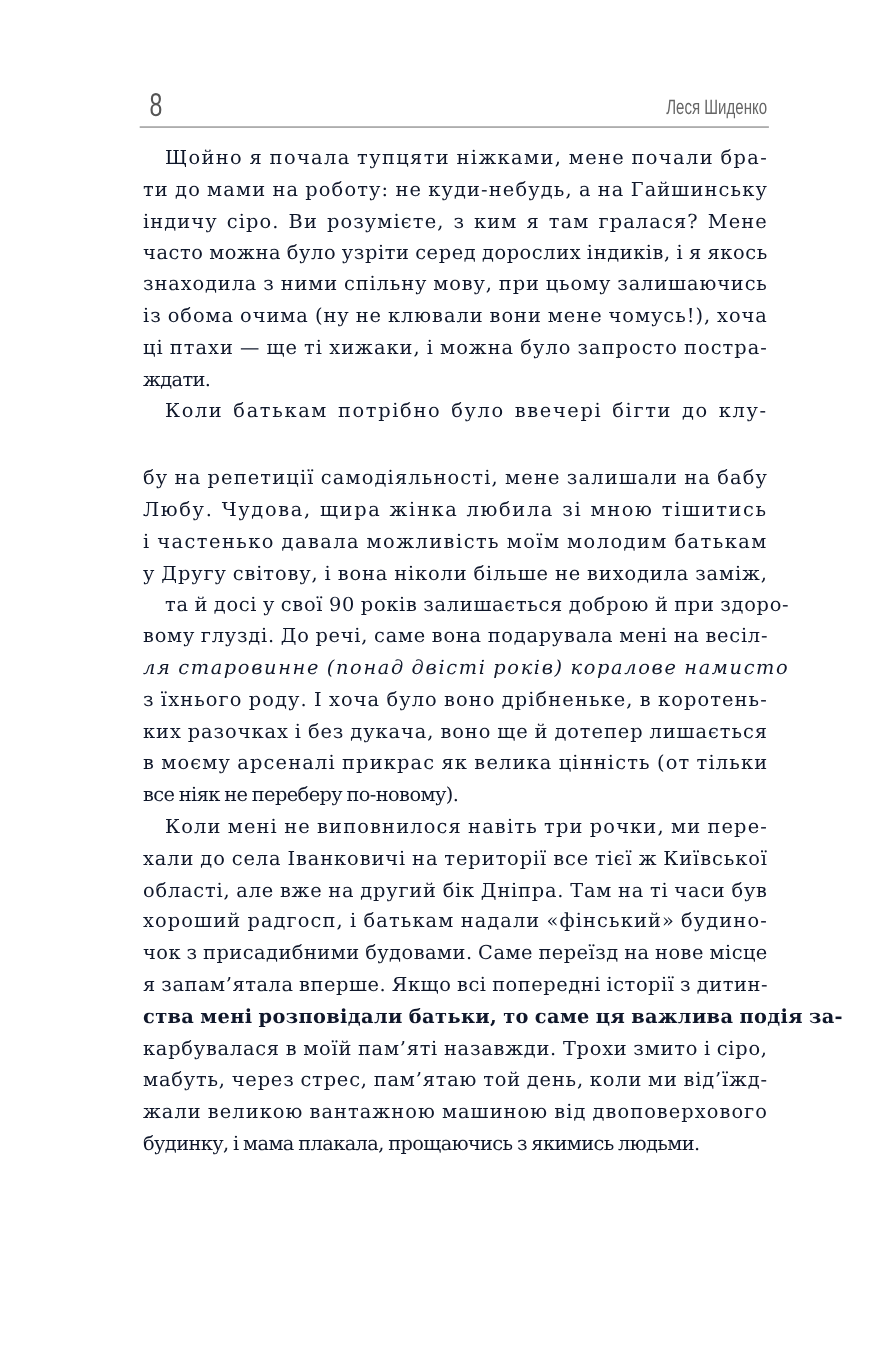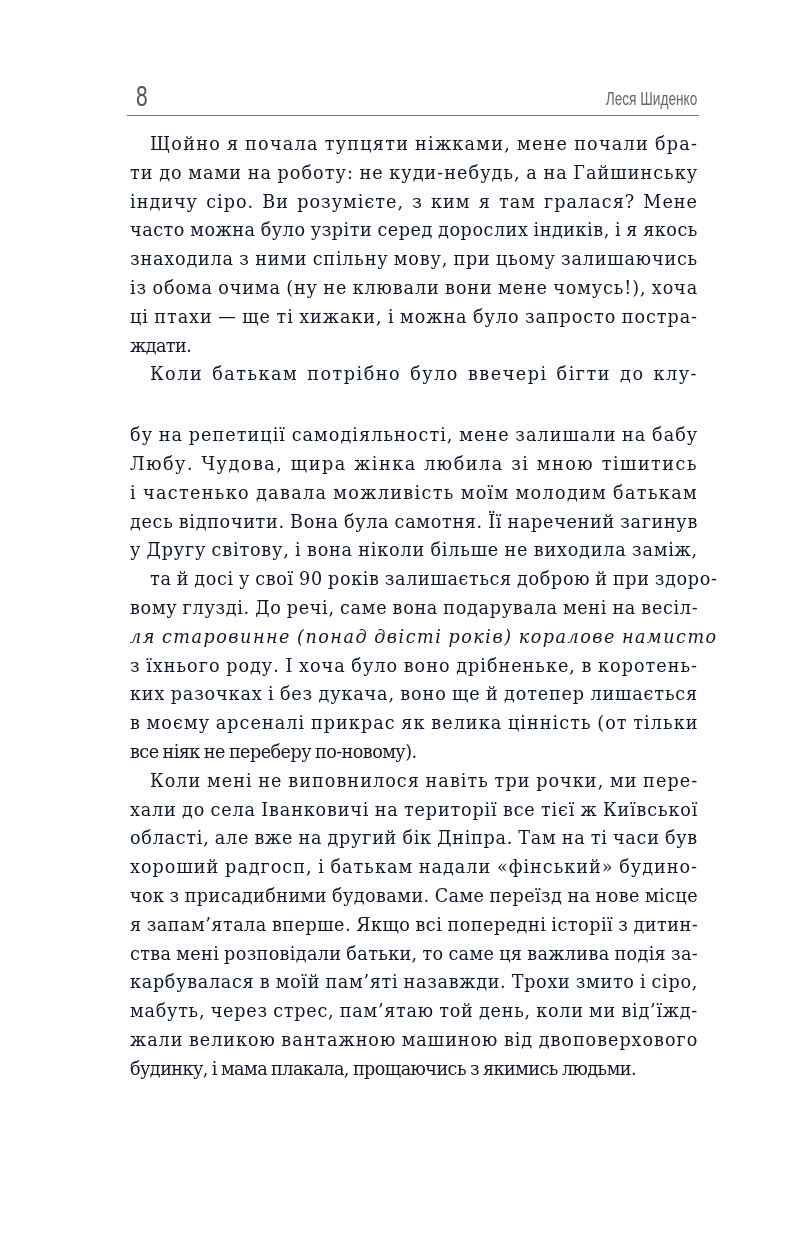--- a/index.html
+++ b/index.html
@@ -46,37 +46,36 @@
         <span class="line cond" style="display: block; text-align: justify; text-align-last: justify; letter-spacing: 0.815385px;">знаходила з ними спільну мову, при цьому залишаючись</span>
         <span class="line cond" style="display: block; text-align: justify; text-align-last: justify; letter-spacing: 0.875926px;">із обома очима (ну не клювали вони мене чомусь!), хоча</span>
         <span class="line cond" style="display: block; text-align: justify; text-align-last: justify; letter-spacing: 0.931481px;">ці птахи — ще ті хижаки, і можна було запросто постра-</span>
         <span class="line cond last" style="display: block; text-align: left; text-align-last: left; letter-spacing: -0.55px;">ждати.</span>
       </div>
       <div>
         <span class="line cond indent" style="display: block; text-align: justify; text-align-last: justify; letter-spacing: 1.5px;">Коли батькам потрібно було ввечері бігти до клу-</span>
         <span class="line cond" style="display: block; text-align: justify; text-align-last: justify; letter-spacing: 1.05377px; margin-top: 32px;">бу на репетиції самодіяльності, мене залишали на бабу</span>
         <span class="line cond" style="display: block; text-align: justify; text-align-last: justify; letter-spacing: 1.5px;">Любу. Чудова, щира жінка любила зі мною тішитись</span>
         <span class="line cond" style="display: block; text-align: justify; text-align-last: justify; letter-spacing: 1.33px;">і частенько давала можливість моїм молодим батькам</span>
-        <span class="line cond" style="display: block; text-align: justify; text-align-last: justify; letter-spacing: 0.686364px;">десь відпочити. Вона була самотня. Її наречений загинув</span>
         <span class="line cond" style="display: block; text-align: justify; text-align-last: justify; letter-spacing: 0.807143px;">у Другу світову, і вона ніколи більше не виходила заміж,</span>
         <span class="line cond" style="display: block; text-align: justify; text-align-last: justify; letter-spacing: 0.642982px; margin-left: 20px;">та й досі у свої 90 років залишається доброю й при здоро-</span>
         <span class="line cond" style="display: block; text-align: justify; text-align-last: justify; letter-spacing: 0.695614px;">вому глузді. До речі, саме вона подарувала мені на весіл-</span>
         <span class="line cond" style="display: block; text-align: justify; text-align-last: justify; letter-spacing: 1.5px; font-style: italic;">ля старовинне (понад двісті років) коралове намисто</span>
         <span class="line cond" style="display: block; text-align: justify; text-align-last: justify; letter-spacing: 1.00357px;">з їхнього роду. І хоча було воно дрібненьке, в коротень-</span>
         <span class="line cond" style="display: block; text-align: justify; text-align-last: justify; letter-spacing: 0.857407px;">ких разочках і без дукача, воно ще й дотепер лишається</span>
         <span class="line cond" style="display: block; text-align: justify; text-align-last: justify; letter-spacing: 1.06111px;">в моєму арсеналі прикрас як велика цінність (от тільки</span>
         <span class="line cond last" style="display: block; text-align: left; text-align-last: left; letter-spacing: -0.55px;">все ніяк не переберу по-новому).</span>
       </div>
       <div>
         <span class="line cond indent" style="display: block; text-align: justify; text-align-last: justify; letter-spacing: 1.05784px;">Коли мені не виповнилося навіть три рочки, ми пере-</span>
         <span class="line cond" style="display: block; text-align: justify; text-align-last: justify; letter-spacing: 0.835965px;">хали до села Іванковичі на території все тієї ж Київської</span>
         <span class="line cond" style="display: block; text-align: justify; text-align-last: justify; letter-spacing: 0.730702px;">області, але вже на другий бік Дніпра. Там на ті часи був</span>
         <span class="line cond" style="display: block; text-align: justify; text-align-last: justify; letter-spacing: 1.00769px;">хороший радгосп, і батькам надали «фінський» будино-</span>
         <span class="line cond" style="display: block; text-align: justify; text-align-last: justify; letter-spacing: 0.431818px;">чок з присадибними будовами. Саме переїзд на нове місце</span>
         <span class="line cond" style="display: block; text-align: justify; text-align-last: justify; letter-spacing: 0.502632px;">я запам’ятала вперше. Якщо всі попередні історії з дитин-</span>
-        <span class="line cond" style="display: block; text-align: justify; text-align-last: justify; letter-spacing: 0.346552px;">ства мені розповідали батьки, то саме ця важлива подія за-</span>
+        <span class="line cond" style="display: block; text-align: justify; text-align-last: justify; letter-spacing: 0.346552px; font-weight: bold;">ства мені розповідали батьки, то саме ця важлива подія за-</span>
         <span class="line cond" style="display: block; text-align: justify; text-align-last: justify; letter-spacing: 0.7px;">карбувалася в моїй пам’яті назавжди. Трохи змито і сіро,</span>
         <span class="line cond" style="display: block; text-align: justify; text-align-last: justify; letter-spacing: 0.753571px;">мабуть, через стрес, пам’ятаю той день, коли ми від’їжд-</span>
         <span class="line cond" style="display: block; text-align: justify; text-align-last: justify; letter-spacing: 0.960204px;">жали великою вантажною машиною від двоповерхового</span>
         <span class="line cond last" style="display: block; text-align: left; text-align-last: left; letter-spacing: -0.55px;">будинку, і мама плакала, прощаючись з якимись людьми.</span>
       </div>
     </div>
 </div>
 
 </body></html>

